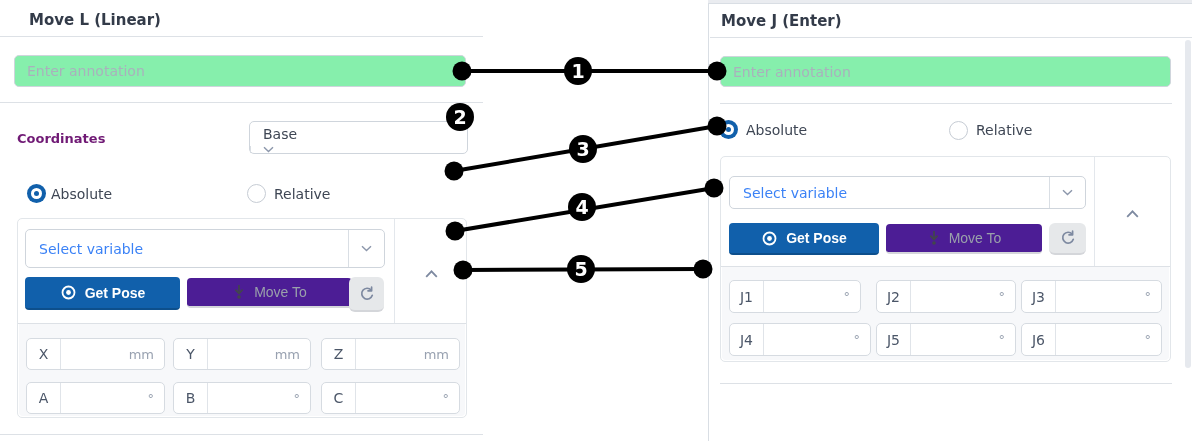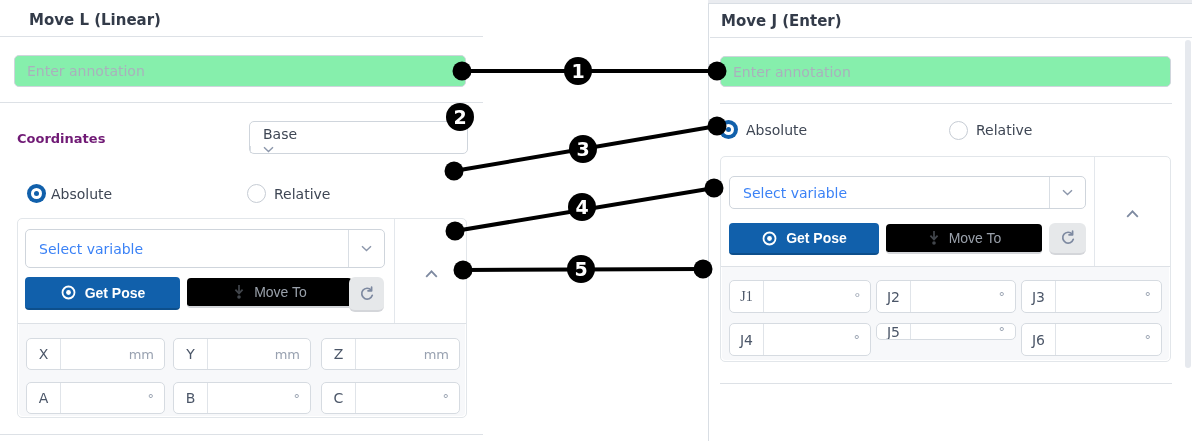--- a/index.html
+++ b/index.html
@@ -28,21 +28,21 @@
   .radio-on::after  { content:""; position:absolute; inset:7px; background:#1160ab; border-radius:50%; }
   .radio-off { background:#fff; border:1px solid #c6ccd4; }
   .radio-label { position:absolute; font-size:14px; color:#3e4654; }
 
   .group-box { position:absolute; border:1px solid #e2e6ea; border-radius:5px; background:#fff; }
   .section-grey { position:absolute; background:#f7f8fa; border-radius:0 0 4px 4px; }
 
   .btn { position:absolute; display:flex; align-items:center; justify-content:center; gap:8px;
     border-radius:4px; font-size:14px; cursor:pointer; }
   .btn-primary { background:#1160ab; color:#fff; font-weight:700; border-bottom:2px solid #0d4f8c; }
-  .btn-disabled { background:#000000; color:#9aa1ab; border-bottom:2px solid #d4d6da; }
+  .btn-disabled { background:#4c1d95; color:#9aa1ab; border-bottom:2px solid #d4d6da; }
   .icon-btn { position:absolute; background:#e6e8ea; border-radius:6px; border-bottom:2px solid #d4d6da;
     display:flex; align-items:center; justify-content:center; cursor:pointer; }
   .collapse-btn { position:absolute; cursor:pointer; display:flex; align-items:center; justify-content:center; }
 
   .num-field { position:absolute; display:flex; align-items:center; background:#fff;
     border:1px solid #d6dbe1; border-radius:5px; overflow:hidden; }
   .num-label { align-self:stretch; min-width:34px; display:flex; align-items:center; justify-content:center;
     border-right:1px solid #e0e4e9; font-size:14px; color:#4b5668; }
   .num-input { flex:1; min-width:0; border:none; outline:none; background:transparent; font-family:inherit; font-size:14px; height:100%; padding:0 4px; }
   .num-unit { padding:0 10px 0 2px; font-size:13px; color:#98a1b0; white-space:nowrap; }
@@ -216,41 +216,41 @@
       <div class="vdivider" style="left:373px; top:0; height:109px;"></div>
       <div class="collapse-btn" style="left:398px; top:48px; width:26px; height:18px;">
         <svg width="13" height="8" viewBox="0 0 13 8">
           <path d="M1.2 6.8 L6.5 1.4 L11.8 6.8" fill="none" stroke="#7d89a0" stroke-width="1.8"></path>
         </svg>
       </div>
 
       <div class="divider" style="left:0; top:109px; width:449px;"></div>
       <div class="section-grey" style="left:1px; top:110px; right:1px; bottom:1px;"></div>
 
-      <div class="num-field" style="left:8px; top:123px; width:142px; height:33px;font-family:Liberation Serif, serif;">
+      <div class="num-field" style="left:8px; top:123px; width:132px; height:33px;">
         <span class="num-label">J1</span>
         <input class="num-input" style="">
         <span class="num-unit">°</span>
       </div>
       <div class="num-field" style="left:155px; top:123px; width:140px; height:33px;">
         <span class="num-label">J2</span>
         <input class="num-input" style="">
         <span class="num-unit">°</span>
       </div>
       <div class="num-field" style="left:300px; top:123px; width:141px; height:33px;">
         <span class="num-label">J3</span>
         <input class="num-input" style="">
         <span class="num-unit">°</span>
       </div>
       <div class="num-field" style="left:8px; top:166px; width:142px; height:33px;">
         <span class="num-label">J4</span>
         <input class="num-input" style="">
         <span class="num-unit">°</span>
       </div>
-      <div class="num-field" style="left:155px; top:166px; width:140px; height:17px;gap:16px;">
+      <div class="num-field" style="left:155px; top:166px; width:140px; height:33px;gap:16px;">
         <span class="num-label">J5</span>
         <input class="num-input" style="">
         <span class="num-unit">°</span>
       </div>
       <div class="num-field" style="left:300px; top:166px; width:141px; height:33px;">
         <span class="num-label">J6</span>
         <input class="num-input" style="">
         <span class="num-unit">°</span>
       </div>
     </div>

